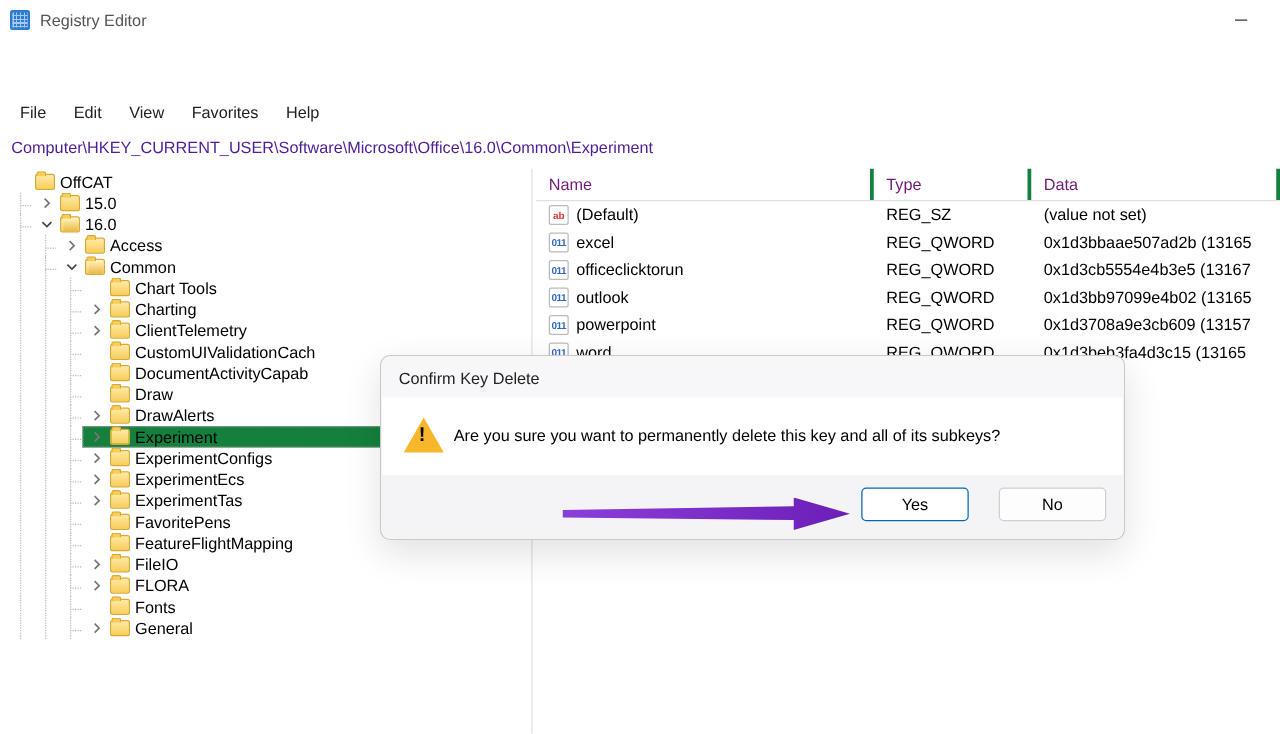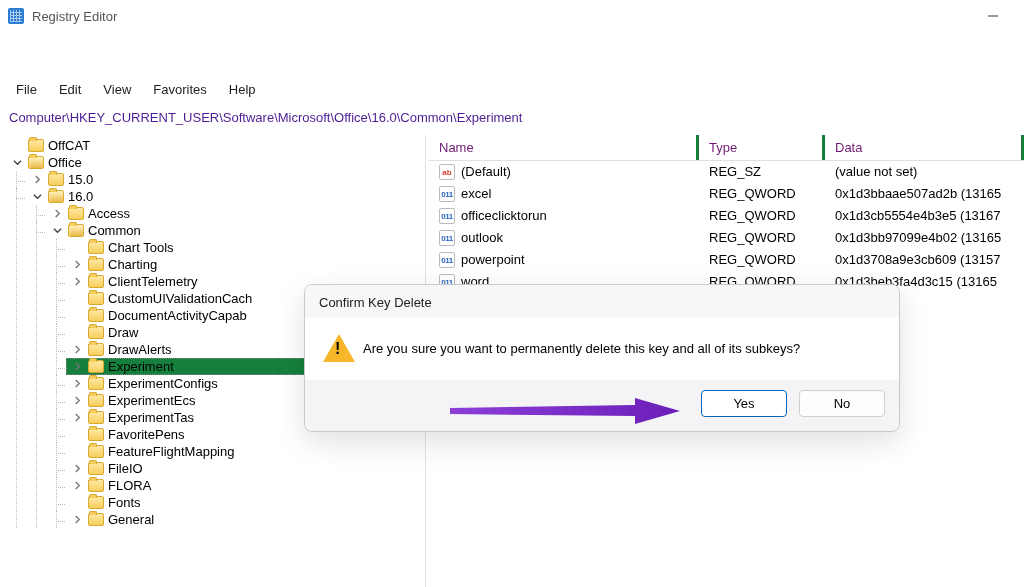--- a/index.html
+++ b/index.html
@@ -58,21 +58,21 @@
 .valicon.str::after { content:"ab"; }
 .valicon.bin { color: #2b66c4; }
 .valicon.bin::after { content:"011";  letter-spacing:-0.5px;}
 
 
 .dialog { position: absolute; left: 304px; top: 284px; width: 596px; background: #fff; border: 1px solid #c9c9c9; border-radius: 8px; box-shadow: 0 10px 30px rgba(0,0,0,0.12); }
 .dialog .dlg-title { padding: 10px 14px 8px; color: #222; background:#f7f7f9; border-radius:8px 8px 0 0;}
 .dialog .dlg-body { display: flex; align-items: center; gap: 8px; padding: 16px 18px 18px; }
 .warn-icon { width: 0; height: 0; border-left: 16px solid transparent; border-right: 16px solid transparent; border-bottom: 28px solid #f8b62b; position: relative; }
 .warn-icon::after { content: "!"; position: absolute; left: -4px; top: 6px; color: #000; font-weight: bold; font-size: 16px; }
-.dialog .dlg-footer { display: flex; justify-content: flex-end; gap: 12px; padding: 10px 14px 14px; background: #f4f4f6; border-radius: 0 0 8px 8px; }
+.dialog .dlg-footer { display: flex; justify-content: flex-end; gap: 24px; padding: 10px 14px 14px; background: #f4f4f6; border-radius: 0 0 8px 8px; }
 .btn { min-width: 86px; padding: 5px 18px; background: #fdfdfe; border: 1px solid #cfcfd2; border-radius: 4px; text-align: center; cursor: default; }
 .btn.primary { border: 1.5px solid #0067c0; background: #fff; }
 
 
 .arrow { position: absolute; left: 450px; top: 398px; width: 230px; height: 26px; pointer-events: none; }
 .arrow svg { width: 100%; height: 100%; }
 
 </style>
 </head>
 <body>
@@ -106,29 +106,20 @@
   <div class="tree">
     <ul>
         <li>
           <div class="node">
             <span class="chev blank"></span>
             <span class="folder"></span>
             <span>OffCAT</span>
           </div>
         </li>
         <li>
-          <div class="node">
-            <span class="chev">
-              <svg viewBox="0 0 10 10">
-                <path d="M1 3 L5 7 L9 3" fill="none" stroke="#444" stroke-width="1.5"></path>
-              </svg>
-            </span>
-            <span class="folder open"></span>
-            <span>Office</span>
-          </div>
           <ul>
             <li>
               <div class="node">
                 <span class="chev">
                   <svg viewBox="0 0 10 10">
                     <path d="M3 1 L7 5 L3 9" fill="none" stroke="#777" stroke-width="1.5"></path>
                   </svg>
                 </span>
                 <span class="folder"></span>
                 <span>15.0</span>

